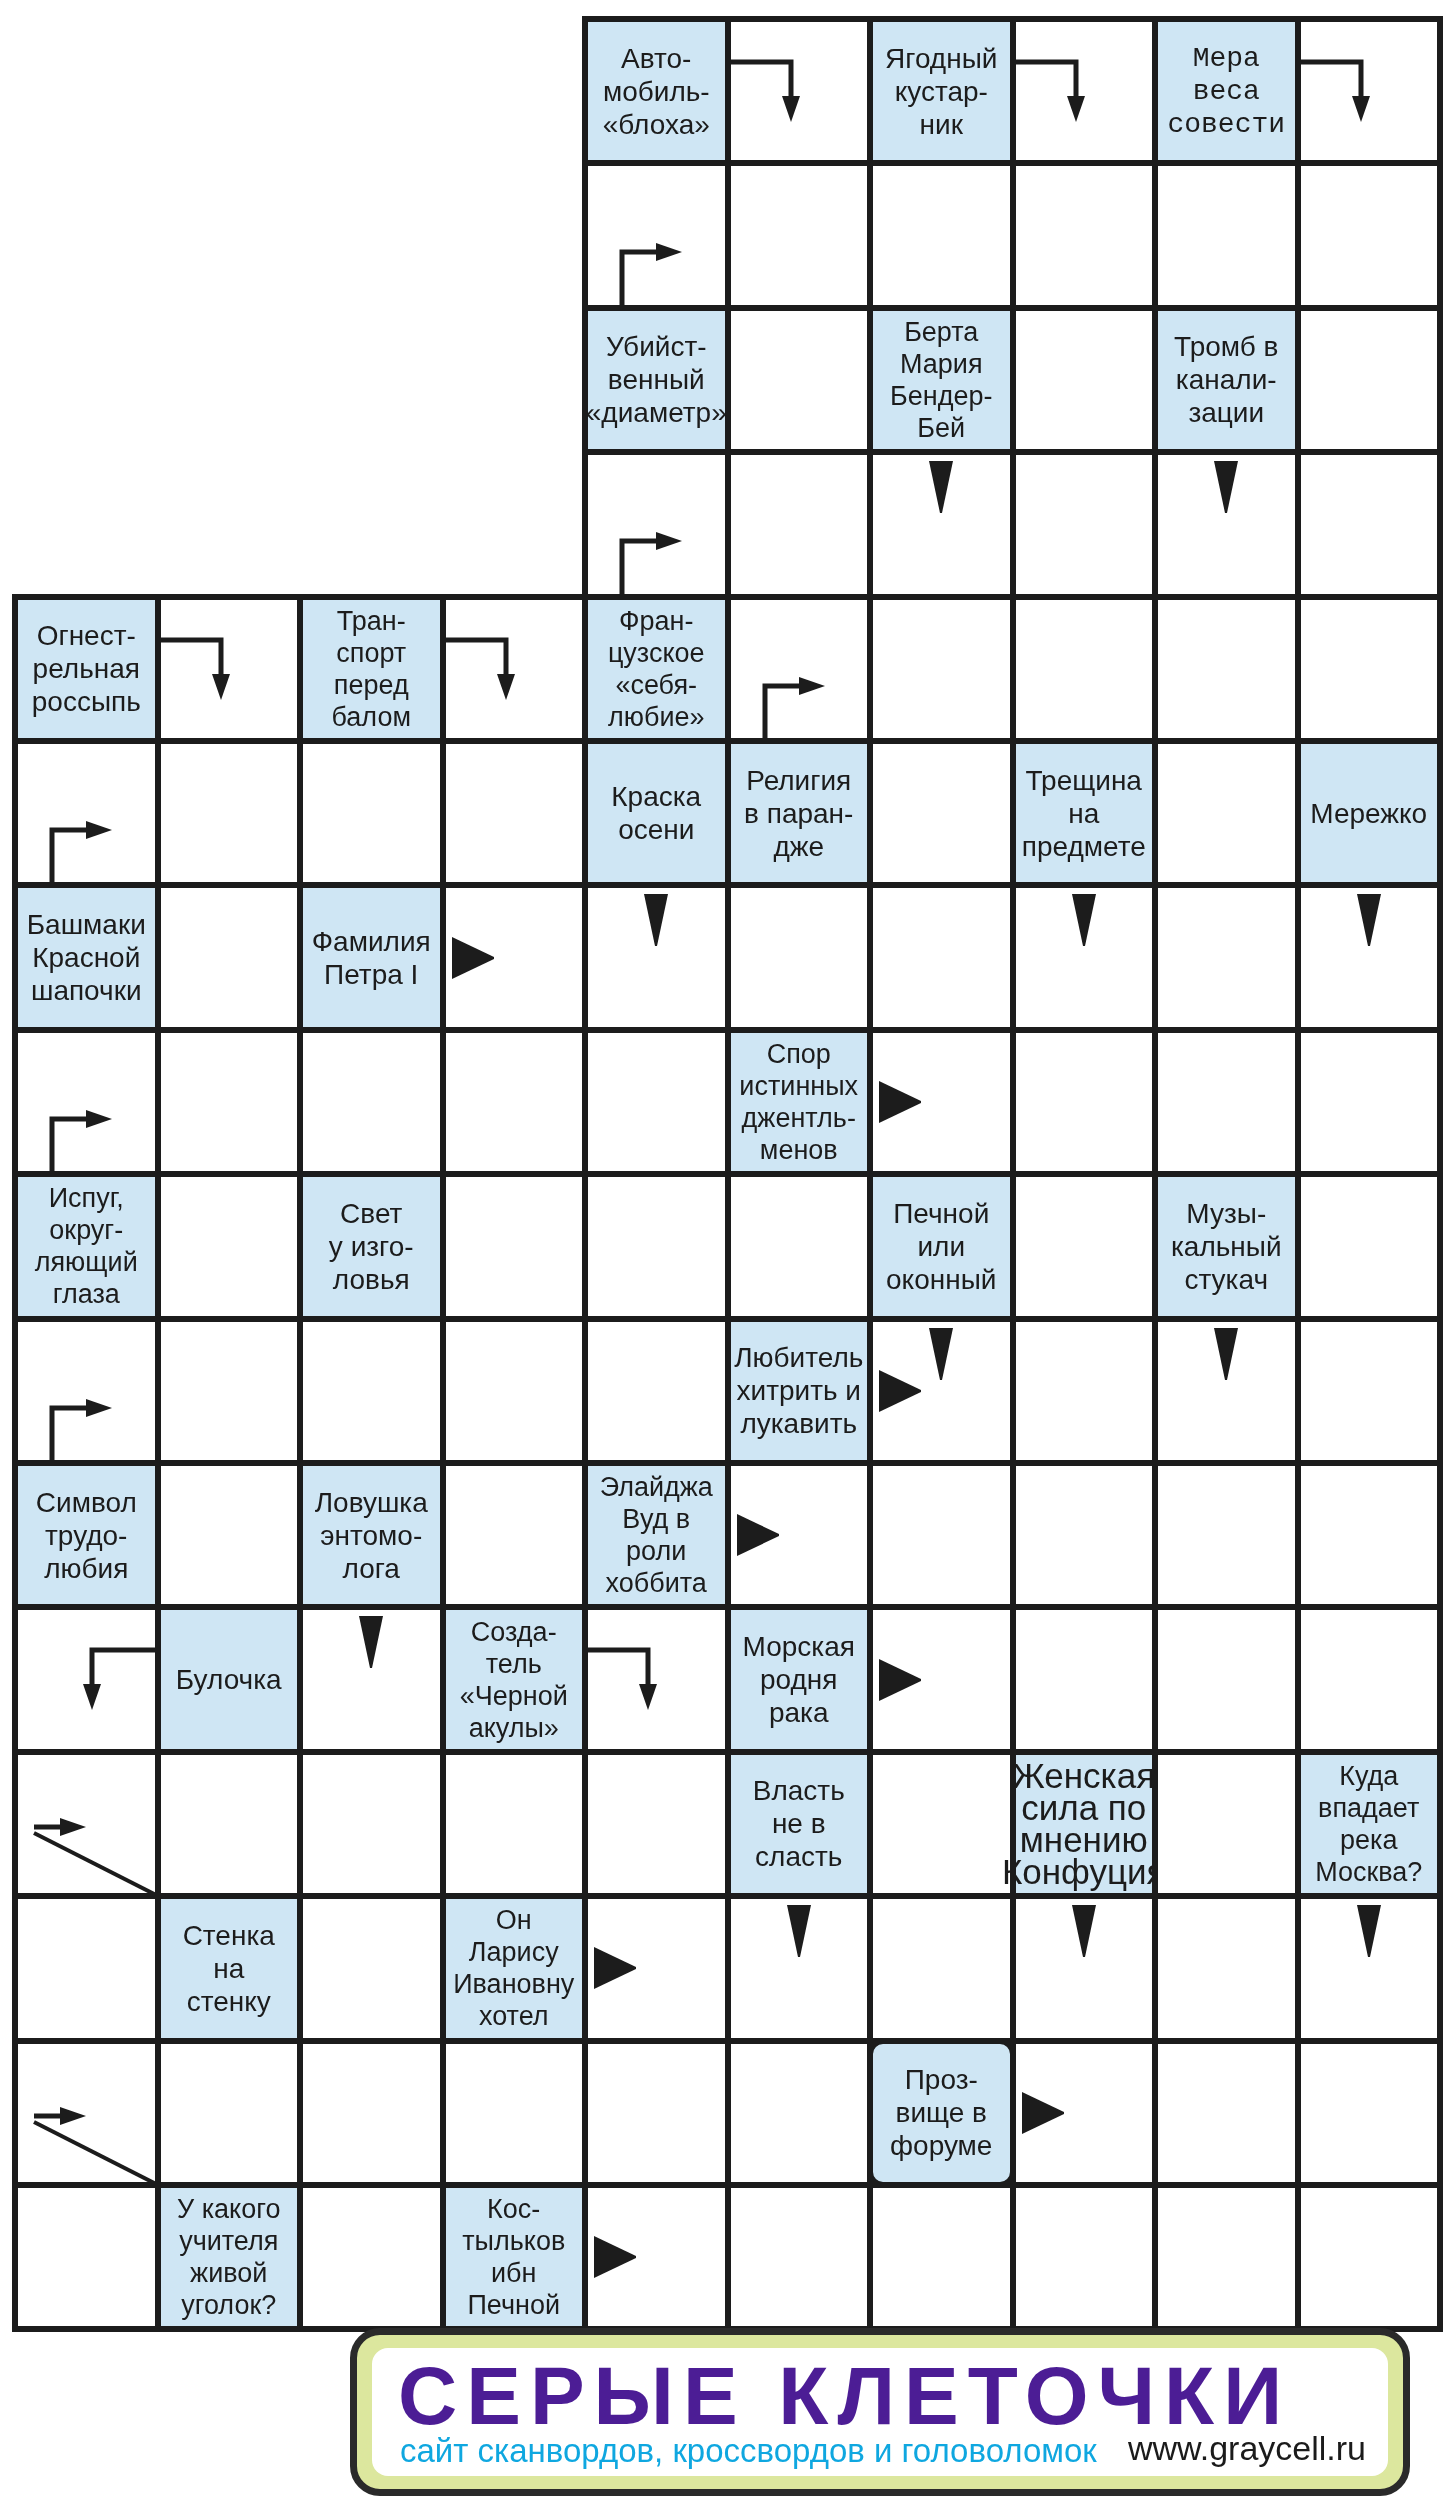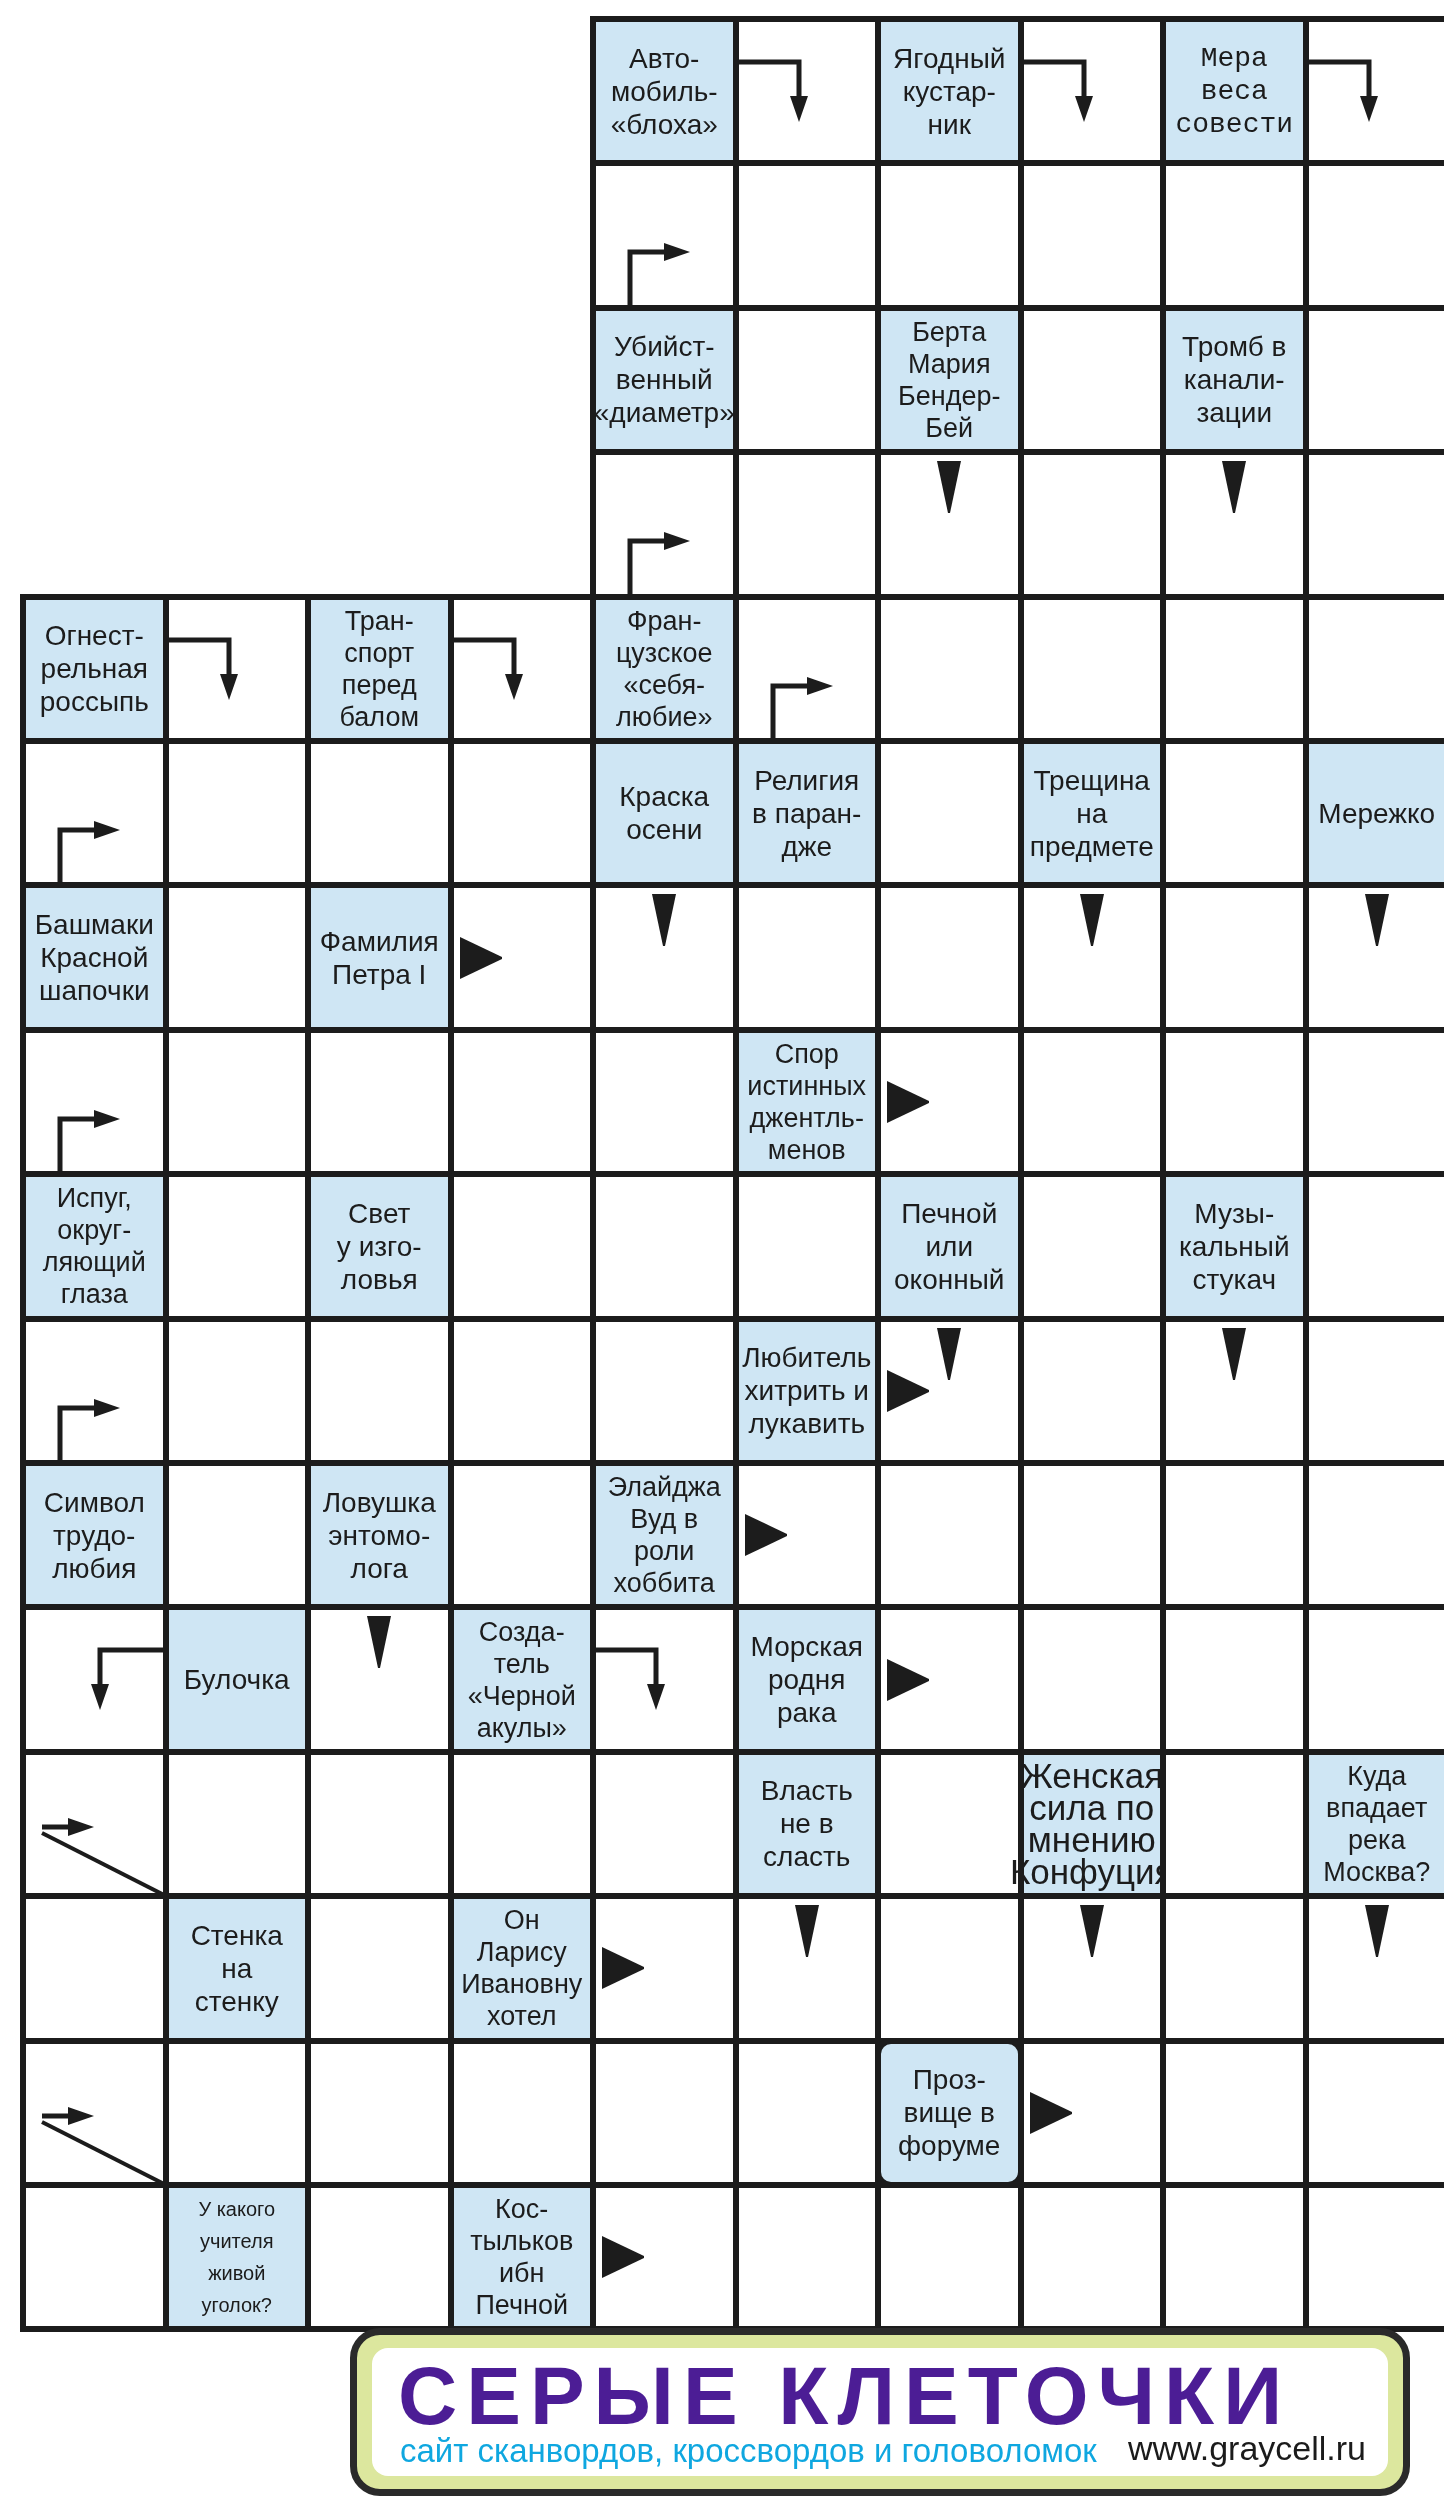--- a/index.html
+++ b/index.html
@@ -1,20 +1,20 @@
 <!DOCTYPE html>
 <html><head>
 <meta charset="utf-8">
 <style>
   html,body{margin:0;padding:0;}
   body{
     width:1444px;height:2507px;position:relative;background:#ffffff;
     font-family:"Liberation Sans","DejaVu Sans",sans-serif;overflow:hidden;
   }
-  #board{position:absolute;left:8px;top:0;width:1256px;height:2507px;}
+  #board{position:absolute;left:0;top:0;width:1256px;height:2507px;}
   .cell{
     position:absolute;box-sizing:border-box;
     border:6px solid #1c1c1c;background:#ffffff;
   }
   .cell.clue{background:#cfe6f4;}
   .clue-text{
     position:absolute;inset:0;display:flex;align-items:center;justify-content:center;
     text-align:center;white-space:pre-line;
     font-size:28px;line-height:33px;color:#1c1c1c;padding:2px;
   }
@@ -459,21 +459,21 @@
     </div>
     <div class="cell" style="left: 1009.5px; top: 2037.6px; width: 148.5px; height: 150.4px;">
       <svg class="arr" style="left:6px;top:50%;transform:translateY(-50%);" width="46" height="46" viewBox="0 0 46 46">
         <polygon points="0,2 0,44 42,24 42,22" fill="#1c1c1c"></polygon>
       </svg>
     </div>
     <div class="cell" style="left: 1152px; top: 2037.6px; width: 148.5px; height: 150.4px;"></div>
     <div class="cell" style="left: 1294.5px; top: 2037.6px; width: 148.5px; height: 150.4px;"></div>
     <div class="cell" style="left: 12px; top: 2182px; width: 148.5px; height: 150.4px;"></div>
     <div class="cell clue" style="left: 154.5px; top: 2182px; width: 148.5px; height: 150.4px;">
-      <div class="clue-text" style="font-size: 20px; line-height: 32px;">У какого
+      <div class="clue-text" style="font-size: 27px; line-height: 32px;">У какого
 учителя
 живой
 уголок?</div>
     </div>
     <div class="cell" style="left: 297px; top: 2182px; width: 148.5px; height: 150.4px;"></div>
     <div class="cell clue" style="left: 439.5px; top: 2182px; width: 148.5px; height: 150.4px;">
       <div class="clue-text" style="font-size: 27px; line-height: 32px;">Кос-
 тыльков
 ибн
 Печной</div>

